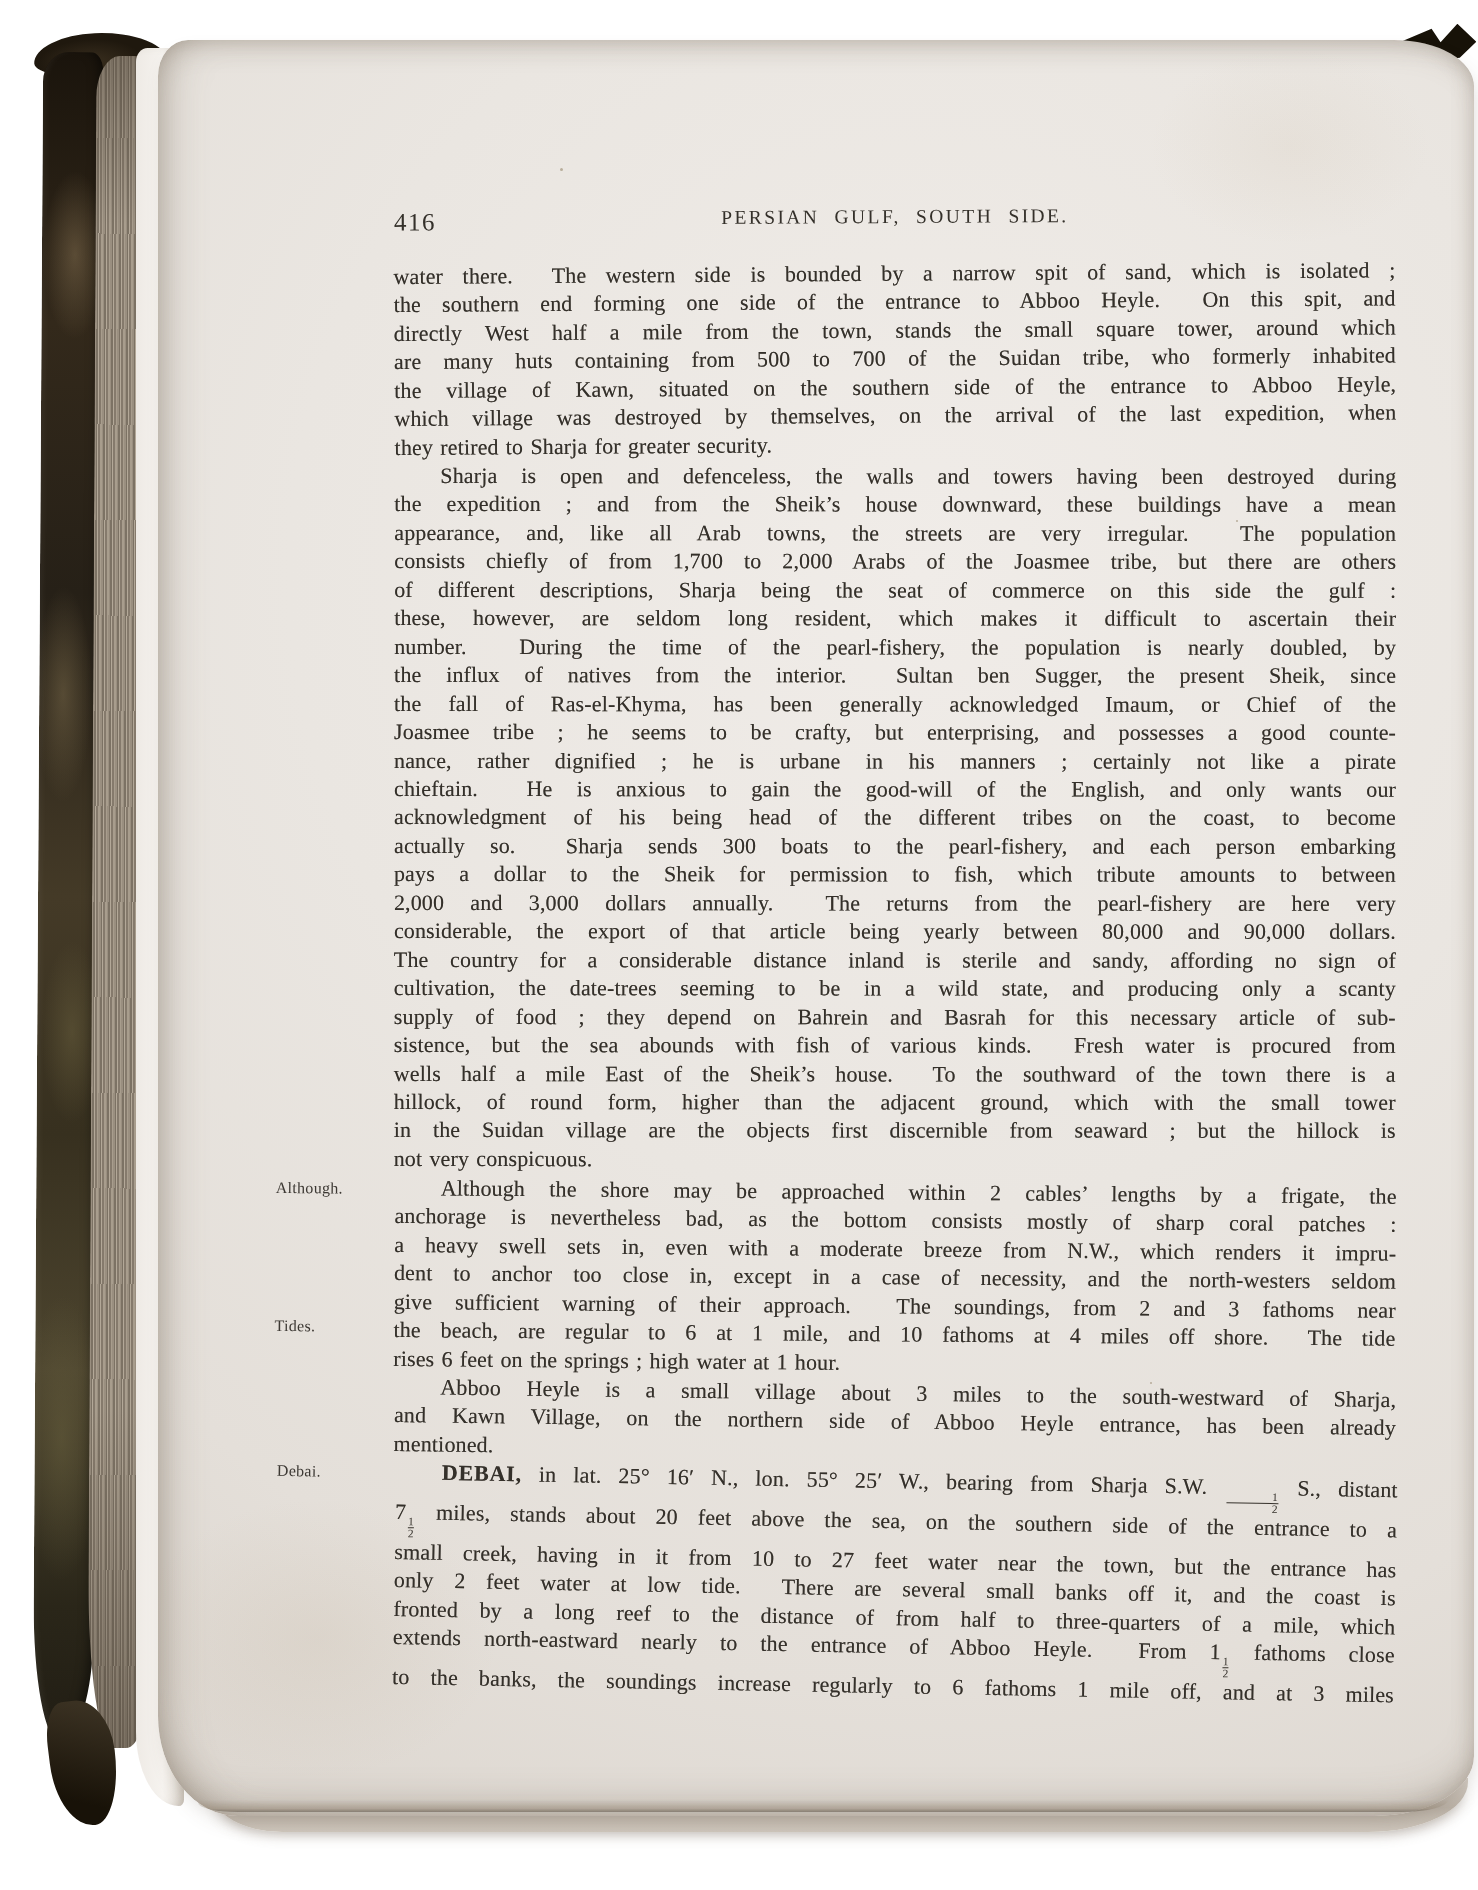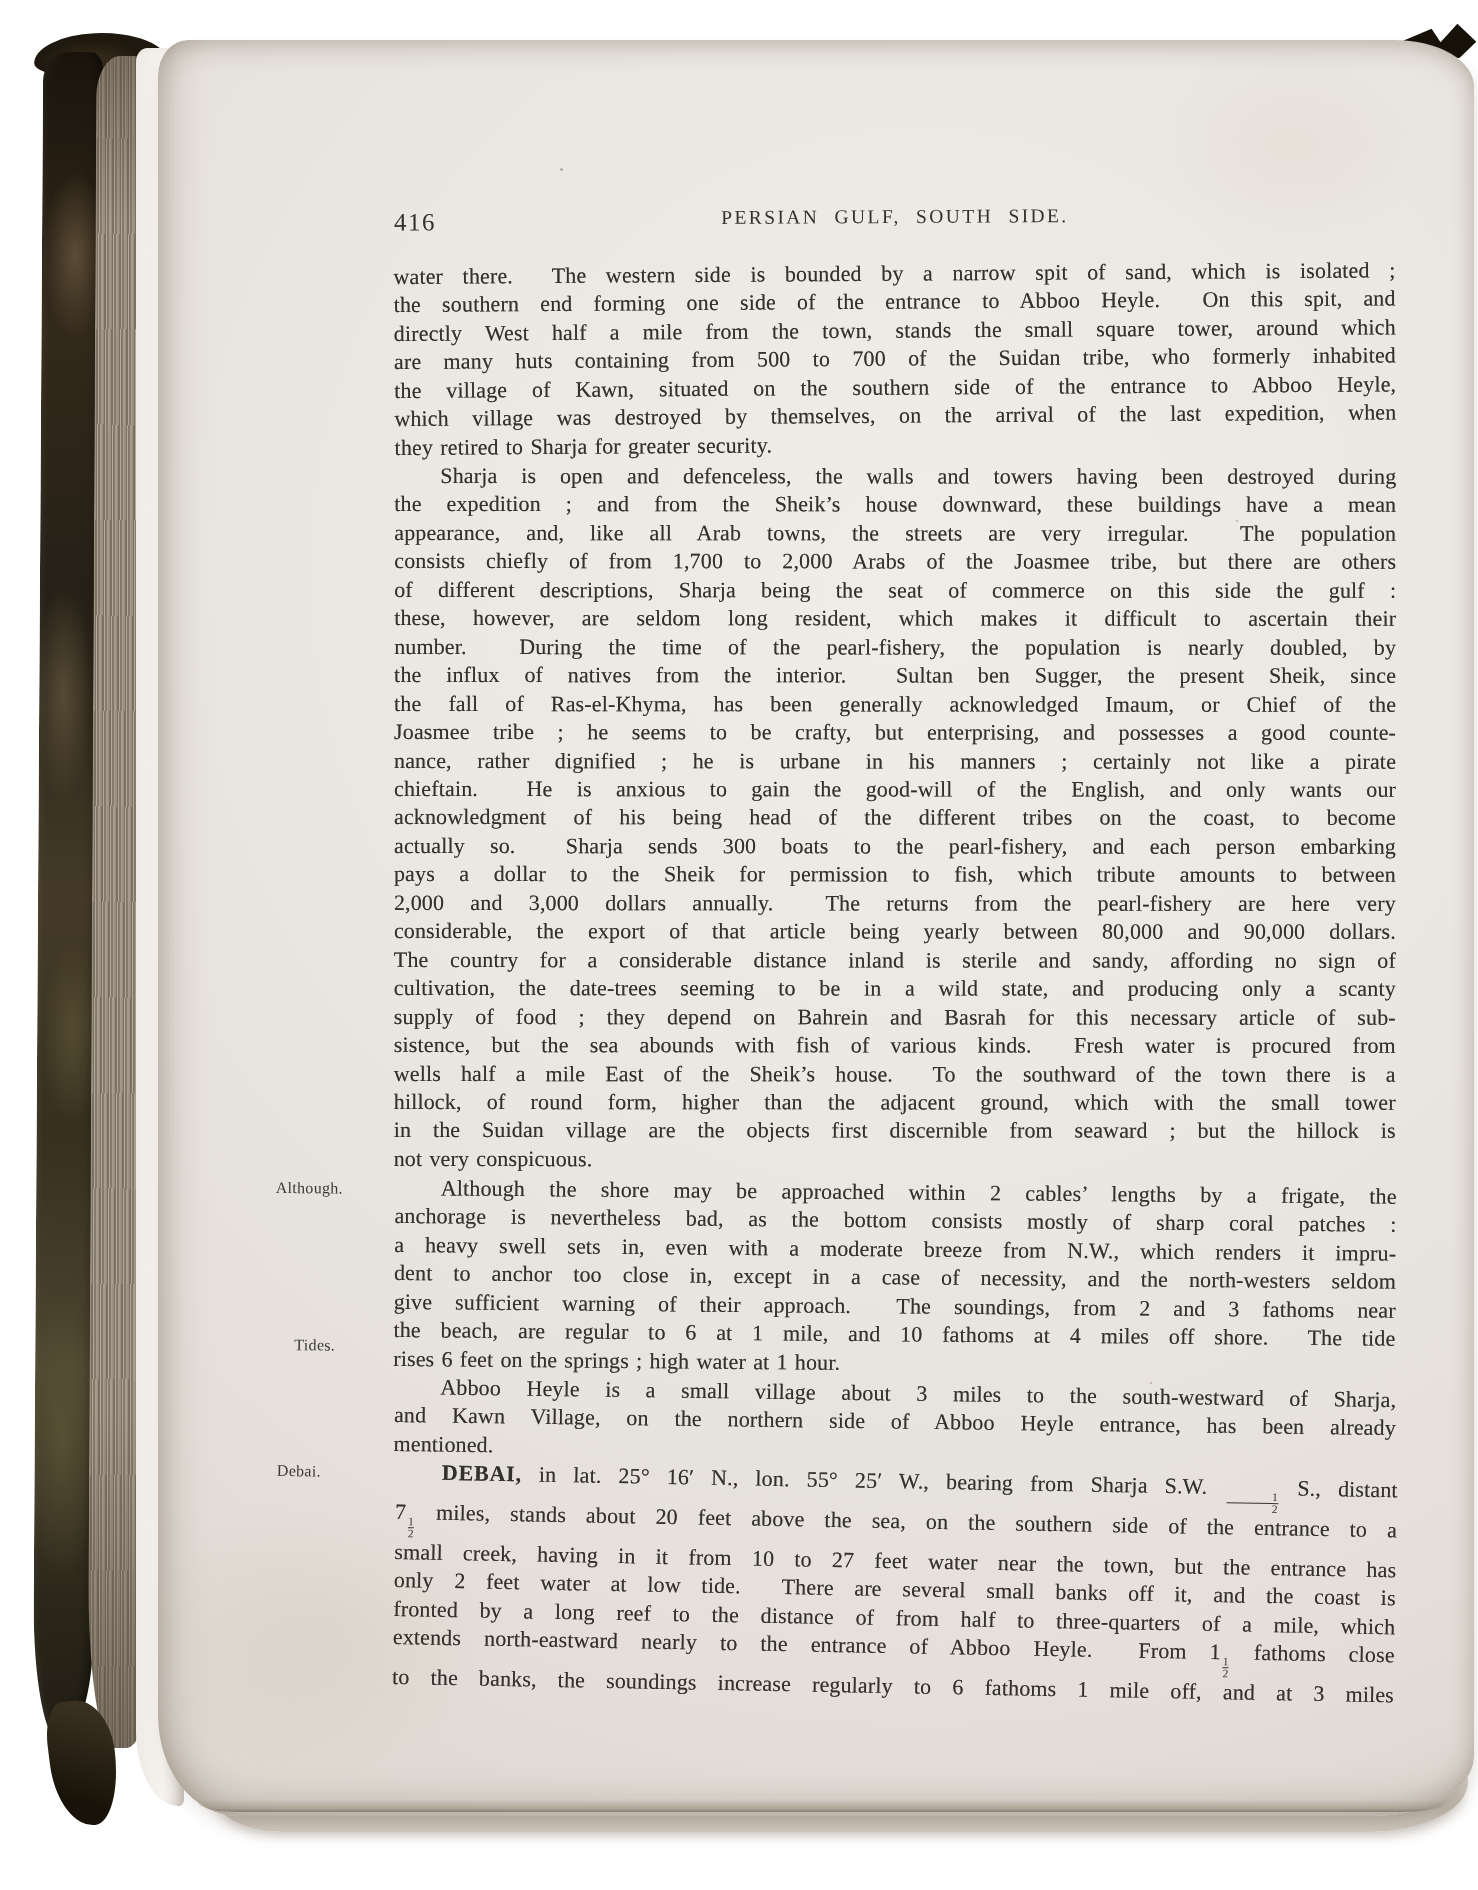--- a/index.html
+++ b/index.html
@@ -185,21 +185,21 @@
           </div>
           <div class="para para-2">
             <div class="line indent">Although the shore may be approached within 2 cables’ lengths by a frigate, the</div>
             <div class="line">anchorage is nevertheless bad, as the bottom consists mostly of sharp coral patches :</div>
             <div class="line">a heavy swell sets in, even with a moderate breeze from N.W., which renders it impru-</div>
             <div class="line">dent to anchor too close in, except in a case of necessity, and the north-westers seldom</div>
             <div class="line">give sufficient warning of their approach.&nbsp; The soundings, from 2 and 3 fathoms near</div>
             <div class="line">the beach, are regular to 6 at 1 mile, and 10 fathoms at 4 miles off shore.&nbsp; The tide</div>
             <div class="line flush">rises 6 feet on the springs ; high water at 1 hour.</div>
             <span class="sidenote" style="top: 6px;">Although.</span>
-            <span class="sidenote" style="top: 163px; margin-left: 20px;">Tides.</span>
+            <span class="sidenote" style="top: 144px;">Tides.</span>
           </div>
           <div class="para para-3">
             <div class="line indent">Abboo Heyle is a small village about 3 miles to the south-westward of Sharja,</div>
             <div class="line">and Kawn Village, on the northern side of Abboo Heyle entrance, has been already</div>
             <div class="line flush">mentioned.</div>
           </div>
           <div class="para para-4">
             <div class="line indent"><b class="lead">DEBAI,</b> in lat. 25° 16′ N., lon. 55° 25′ W., bearing from Sharja S.W. <span class="frac">
                 <span>1</span>
                 <span>2</span>

